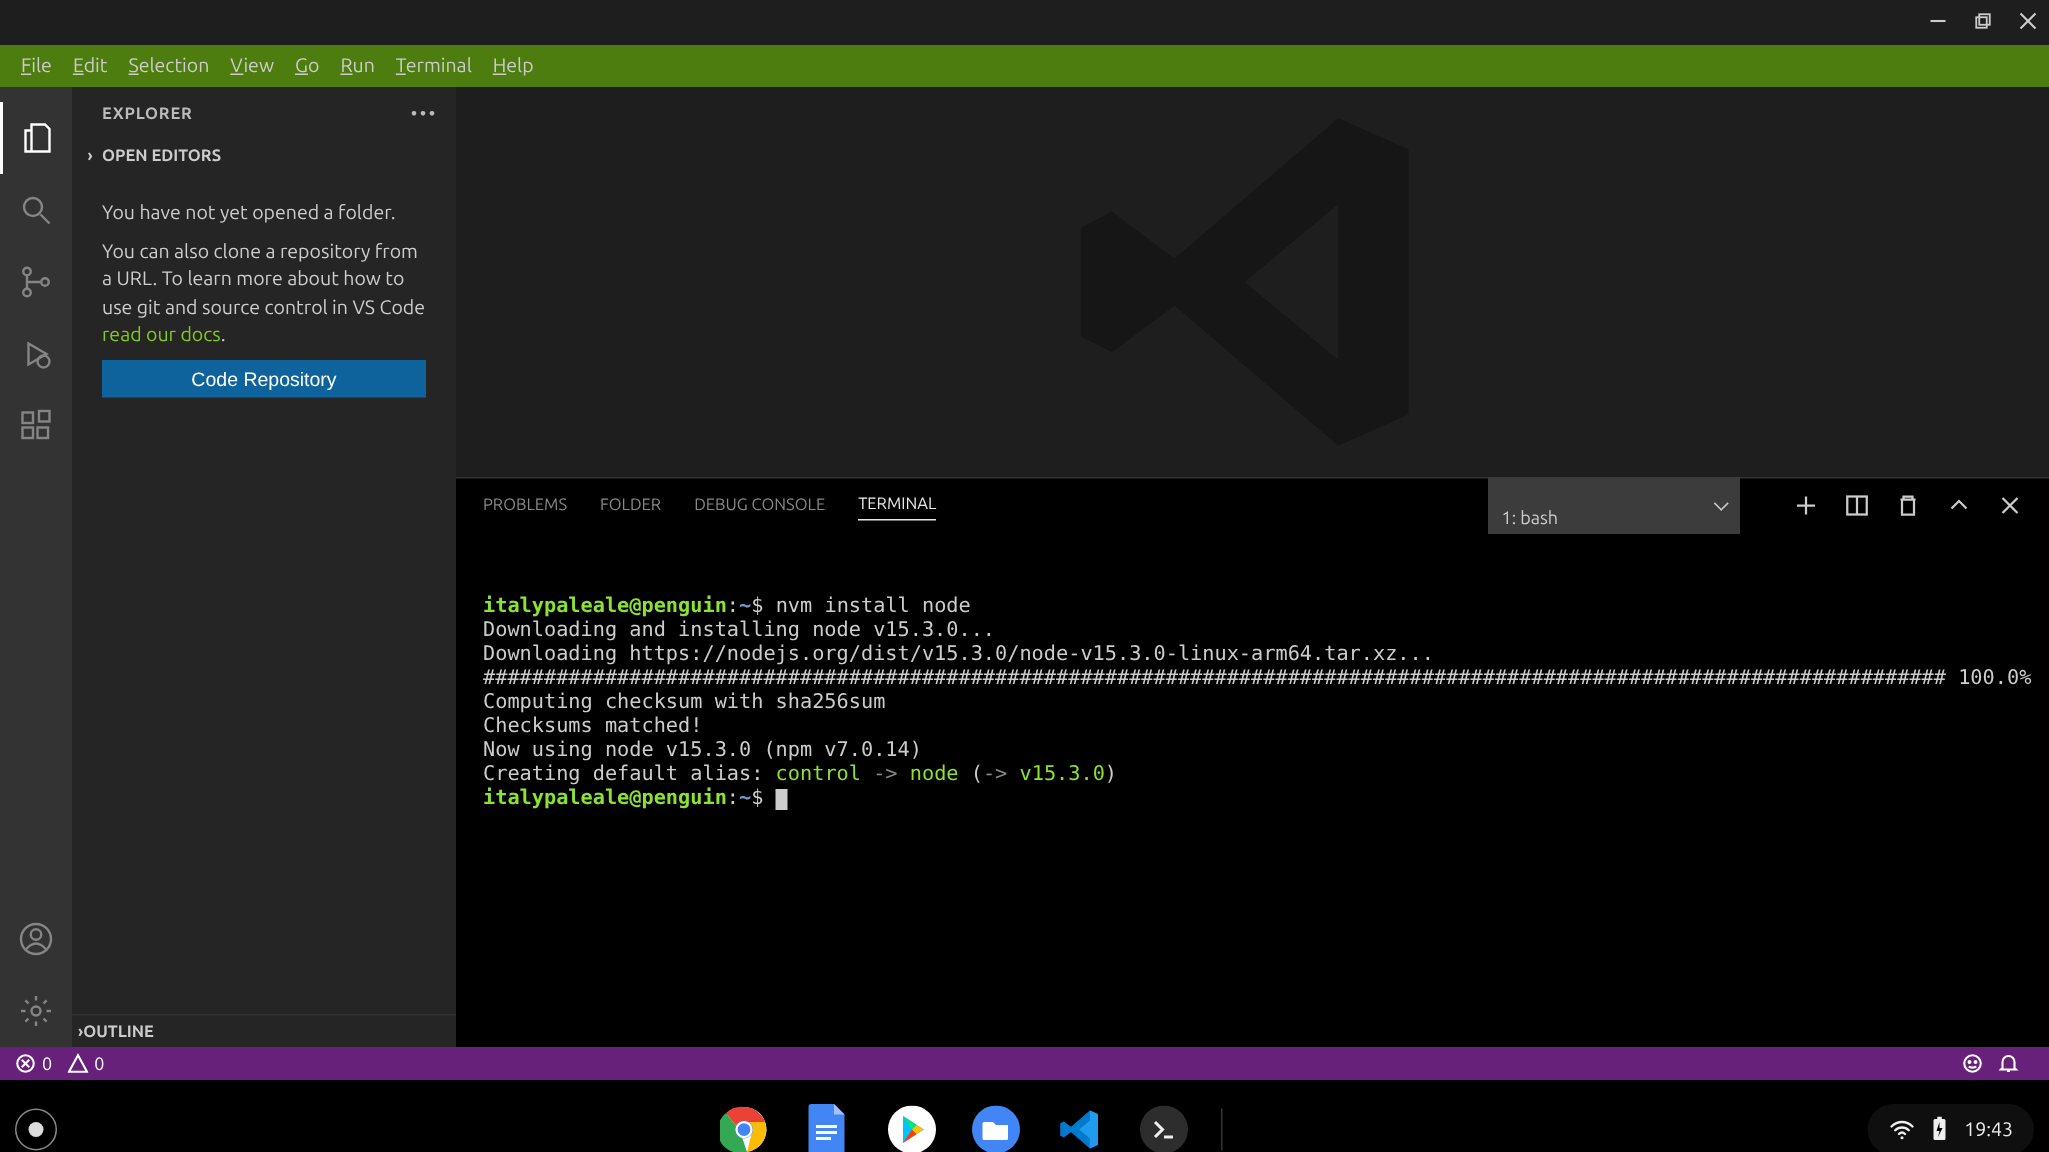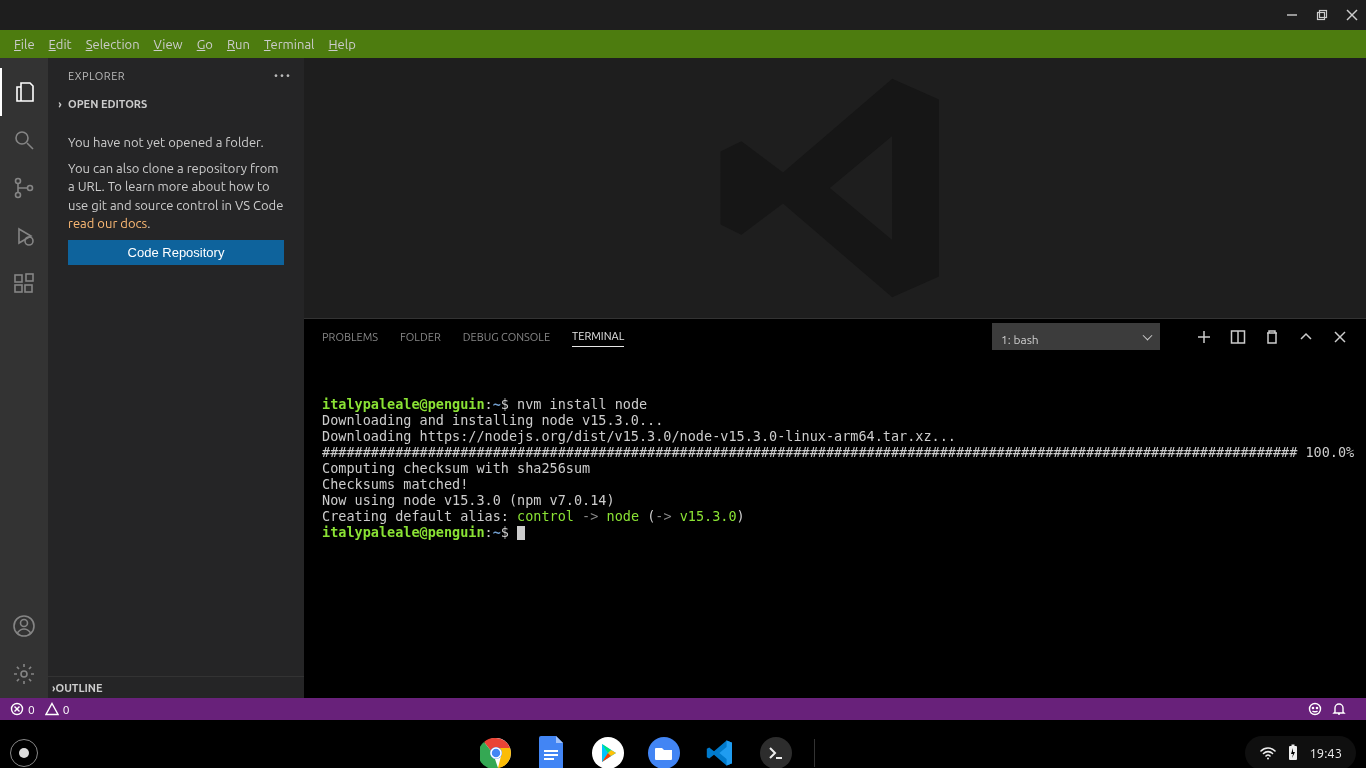--- a/index.html
+++ b/index.html
@@ -23,42 +23,42 @@
 
 .activitybar { width: 48px; background: #333333; display: flex; flex-direction: column; align-items: center; padding-top: 10px; }
 .activitybar .aicon { width: 48px; height: 48px; display: flex; align-items: center; justify-content: center; cursor: pointer; }
 .activitybar .aicon svg { stroke: #858585; fill: none; stroke-width: 1.6; }
 .activitybar .aicon.active { border-left: 2px solid #fff; }
 .activitybar .aicon.active svg { stroke: #fff; }
 .activitybar .spacer { flex: 1; }
 
 
 .sidebar { width: 256px; background: #252526; color: #ccc; font-size: 13px; display: flex; flex-direction: column; }
-.sidebar-header { height: 35px; display: flex; align-items: center; justify-content: space-between; padding: 0 12px 0 20px; font-size: 11px; color: #bbb; letter-spacing: 0.5px; }
+.sidebar-header { height: 35px; display: flex; align-items: center; justify-content: space-between; padding: 0 12px 0 20px; font-size: 11px; color: #bbb; letter-spacing: 0.5px; font-weight: bold; }
 .sidebar-section { height: 22px; display: flex; align-items: center; padding-left: 4px; font-size: 11px; font-weight: 700; color: #ccc; cursor: pointer; }
 .sidebar-section .chev { width: 16px; display: inline-flex; justify-content: center; }
 .sidebar-section.shadow { box-shadow: 0 3px 4px rgba(0,0,0,0.3); position: relative; z-index: 1; }
 .sidebar-body { flex: 1; padding: 10px 20px; font-size: 13px; color: #ccc; overflow: hidden; }
 .sidebar-body p { margin: 8px 0; line-height: 1.4; }
 .sidebar-body .btn { display: block; width: 100%; background: #0e639c; color: #fff; border: none; padding: 5px 0; font-size: 13px; cursor: pointer; margin: 8px 0; }
-.sidebar-body a { color: #fdba74; text-decoration: none; }
+.sidebar-body a { color: #84cc16; text-decoration: none; }
 .sidebar-footer { height: 22px; display: flex; align-items: center; padding-left: 4px; font-size: 11px; font-weight: 700; color: #ccc; border-top: 1px solid #333; cursor: pointer; }
 
 
 .editor { flex: 1; display: flex; flex-direction: column; min-width: 0; background: #1e1e1e; }
 .watermark { flex: 1; display: flex; align-items: center; justify-content: center; }
 .watermark svg { opacity: 1; }
 
 
 .panel { height: 405px; background: #000000; border-top: 1px solid #333; display: flex; flex-direction: column; gap: 34px; }
 .panel-tabs { height: 35px; display: flex; align-items: center; padding: 0 18px; font-size: 11px; color: #888; gap: 22px; }
 .panel-tabs .tab { cursor: pointer; padding: 4px 0; }
 .panel-tabs .tab.active { color: #e7e7e7; border-bottom: 1px solid #e7e7e7; }
 .panel-tabs .spacer { flex: 1; }
-.terminal-select { background: #3c3c3c; color: #ccc; border: 1px solid #3c3c3c; font-size: 12px; padding: 9px 24px 3px 8px; min-width: 168px; position: relative; cursor: pointer; }
+.terminal-select { background: #3c3c3c; color: #ccc; border: 1px solid #3c3c3c; font-size: 12px; padding: 20px 24px 3px 8px; min-width: 168px; position: relative; cursor: pointer; }
 .terminal-select::after { content: ""; position: absolute; right: 8px; top: 50%; width: 6px; height: 6px; border-right: 1px solid #ccc; border-bottom: 1px solid #ccc; transform: translateY(-70%) rotate(45deg); }
 .panel-actions { display: flex; gap: 18px; margin-left: 14px; align-items: center; }
 .panel-actions svg { stroke: #ccc; fill: none; stroke-width: 1.5; cursor: pointer; }
 
 
 .terminal { flex: 1; padding: 8px 18px; font-family: "Consolas","Menlo","Monaco",monospace; font-size: 13.5px; line-height: 16px; color: #ccc; white-space: pre; overflow: hidden; }
 .terminal .user { color: #8ae234; font-weight: bold; }
 .terminal .colon { color: #ccc; }
 .terminal .path { color: #729fcf; font-weight: bold; }
 .terminal .kw { color: #8ae234; }

